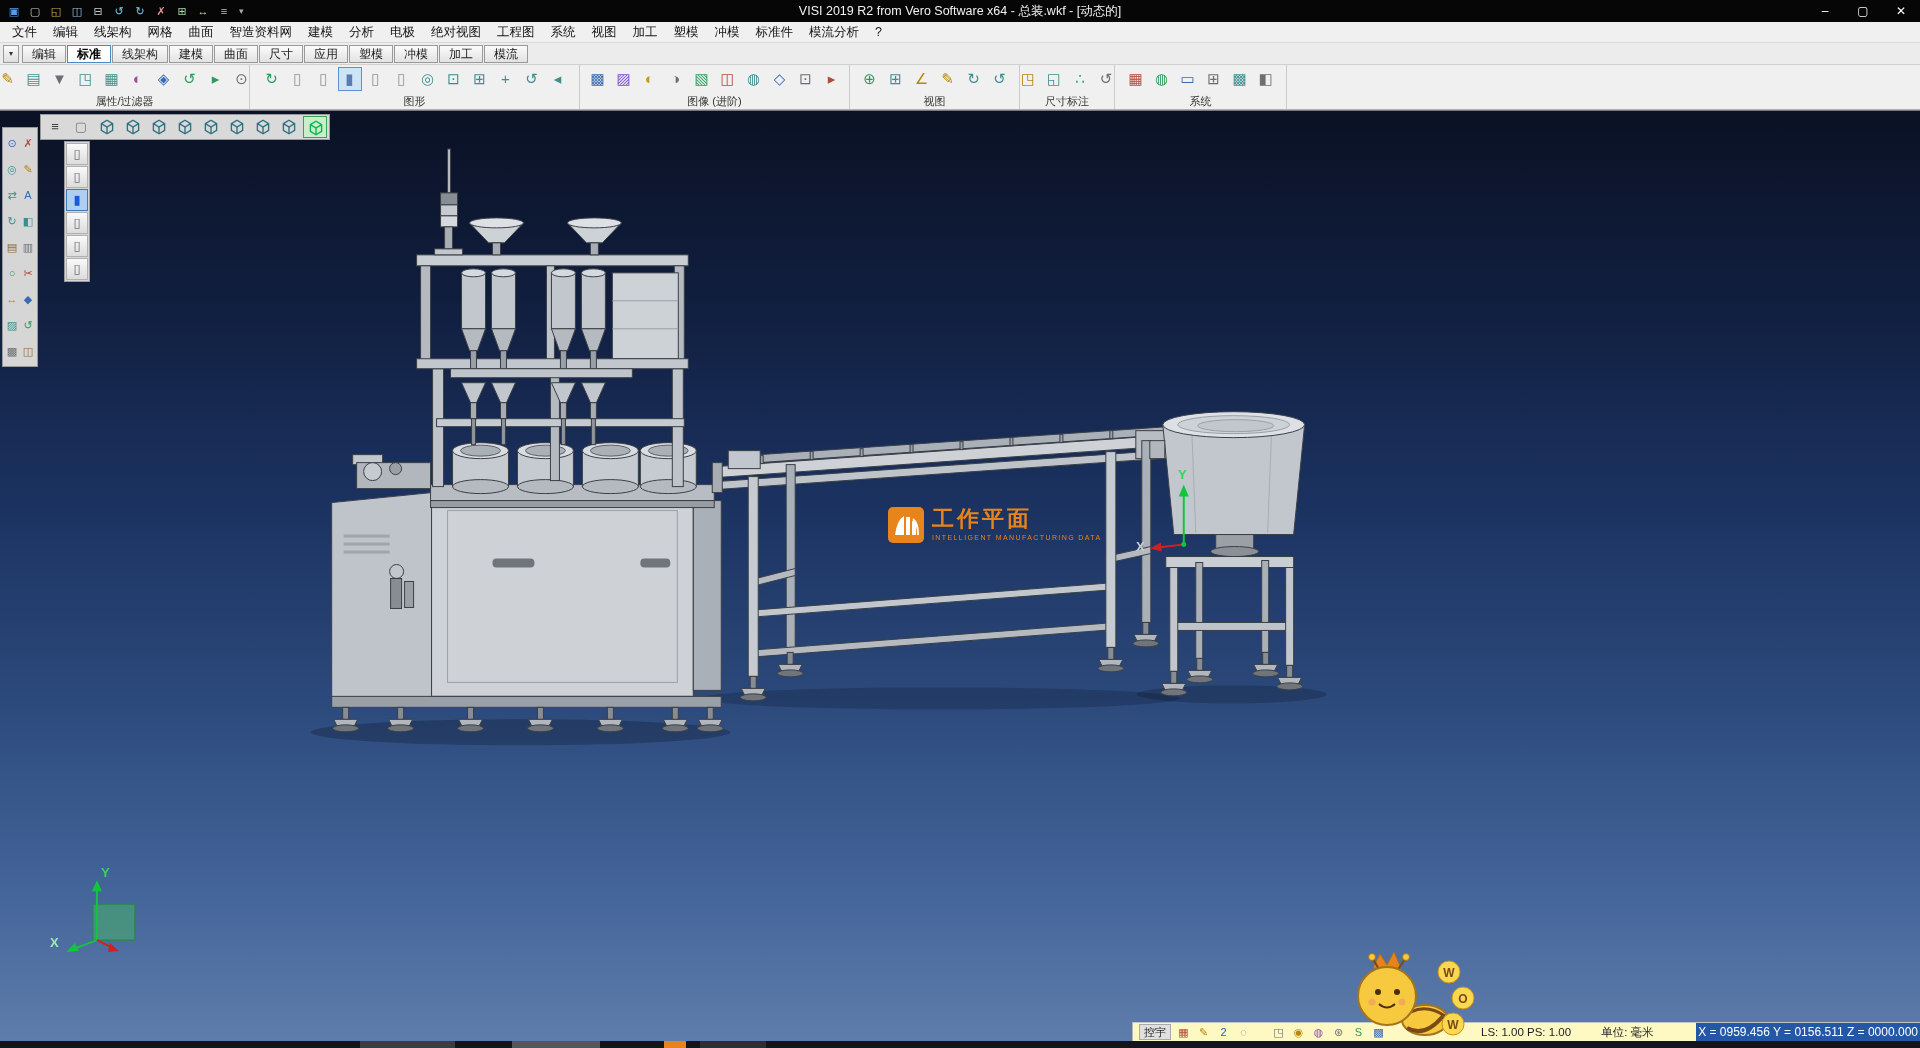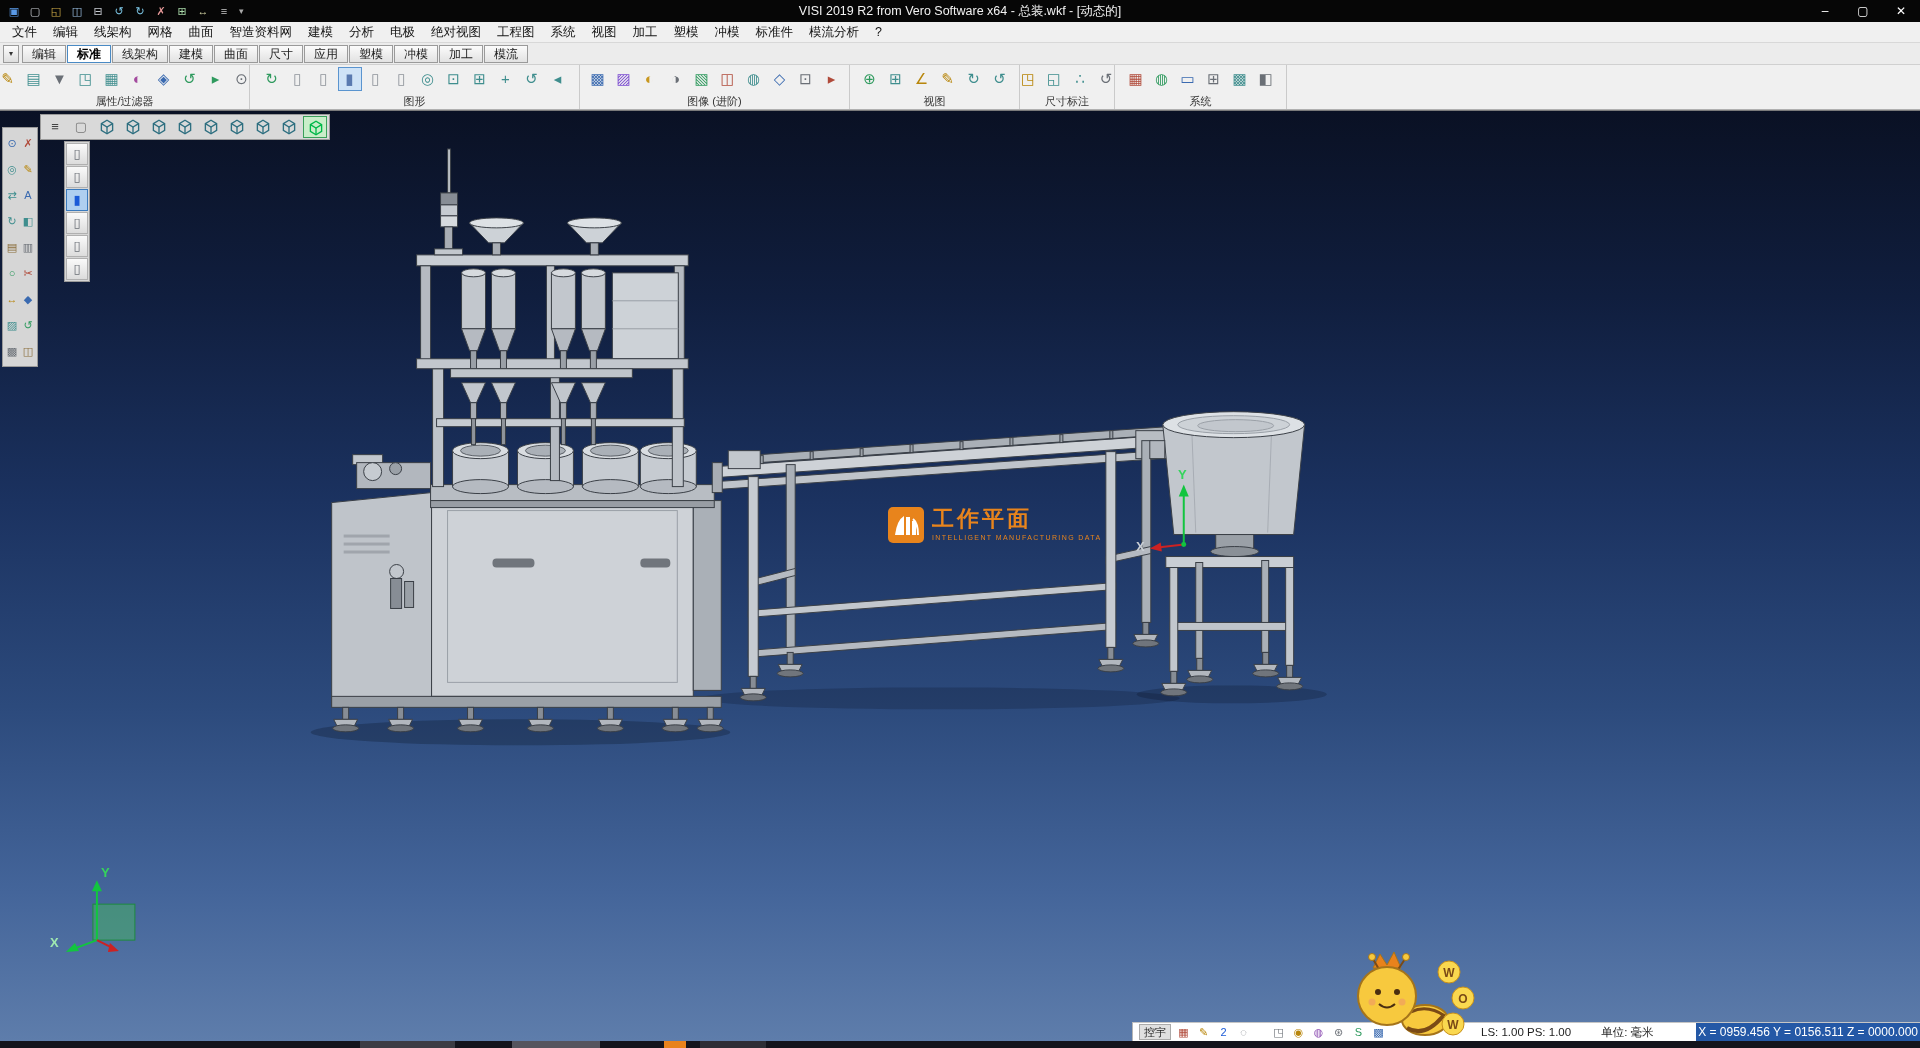--- a/index.html
+++ b/index.html
@@ -51,21 +51,21 @@
 .wm-sub{font-size:7px;color:#e8841c;letter-spacing:1.4px;margin-top:3px;white-space:nowrap}
 .axl{position:absolute;font-size:13px;font-weight:bold;z-index:4}
 
 .status1{position:absolute;left:1447px;right:0;top:1002px;height:20px;background:#ededed;border-top:1px solid #b5b5b5;border-left:1px solid #b5b5b5;display:flex;align-items:center;gap:7px;padding:0 8px;font-size:11.5px;color:#222;z-index:20}
 .s1sep{width:1px;height:14px;background:#c0c0c0}
 .layer-label{font-weight:bold}
 .segbar{width:66px;height:12px;border:1px solid #7a8aa0;background:
  repeating-linear-gradient(90deg,transparent 0 8px,rgba(255,255,255,.55) 8px 9px),
  linear-gradient(90deg,#16355f,#7fb0e8)}
 .mag{width:14px;height:14px}
-.status2{position:absolute;left:1132px;right:0;top:1022px;height:19px;background:#ffffff;border-top:1px solid #c5c5c5;border-left:1px solid #b5b5b5;display:flex;align-items:center;gap:4px;padding-left:6px;font-size:11.5px;color:#222;z-index:20}
+.status2{position:absolute;left:1132px;right:0;top:1022px;height:19px;background:#fef9c3;border-top:1px solid #c5c5c5;border-left:1px solid #b5b5b5;display:flex;align-items:center;gap:4px;padding-left:6px;font-size:11.5px;color:#222;z-index:20}
 .snap-label{border:1px solid #aaa;background:#e0e0e0;padding:0 4px;line-height:14px;font-size:11px;white-space:nowrap}
 .sgroup{display:inline-flex;gap:3px}
 .schip{width:17px;height:15px;font-size:11px;line-height:15px;text-align:center;display:inline-block;font-style:normal}
 .coords{margin-left:auto;background:#2458a6;color:#fff;height:100%;display:flex;align-items:center;padding:0 2px;font-size:12px;white-space:nowrap}
 .abadge{position:absolute;left:1366px;top:1005px;width:15px;height:15px;border-radius:50%;background:#2a6fd0;color:#fff;font-size:10px;font-weight:bold;text-align:center;line-height:15px;z-index:21}
 .mascot{position:absolute;left:1335px;top:946px;width:145px;height:96px;z-index:30}
 .taskbar{position:absolute;left:0;right:0;bottom:0;height:7px;background:#14141c;z-index:40}
 .tb{position:absolute;top:0;height:7px}
 </style>
 </head>

